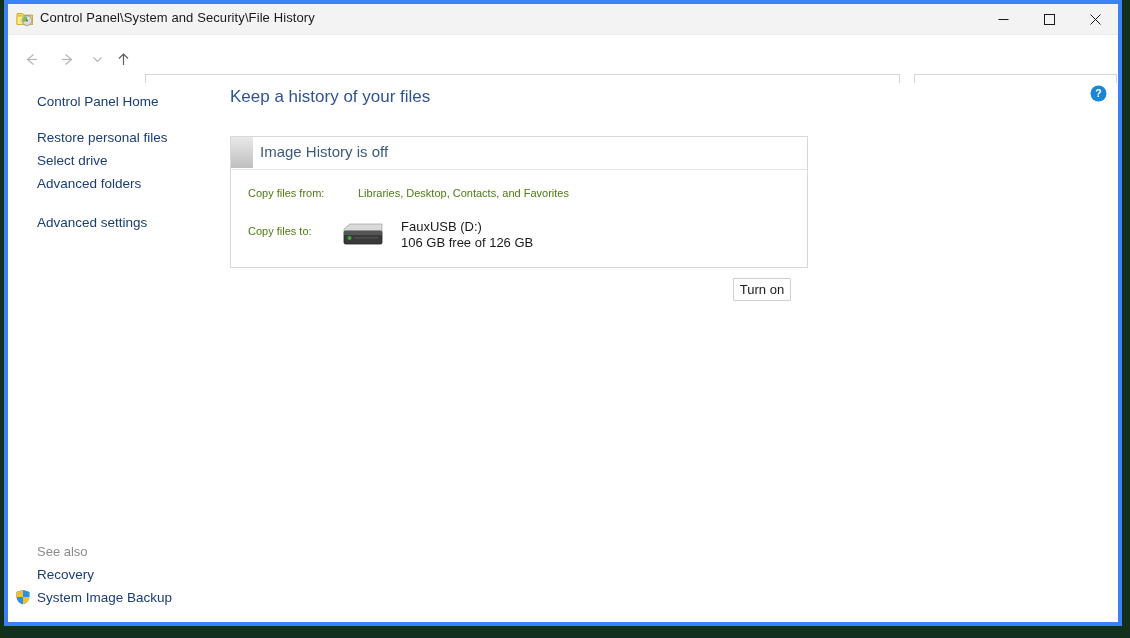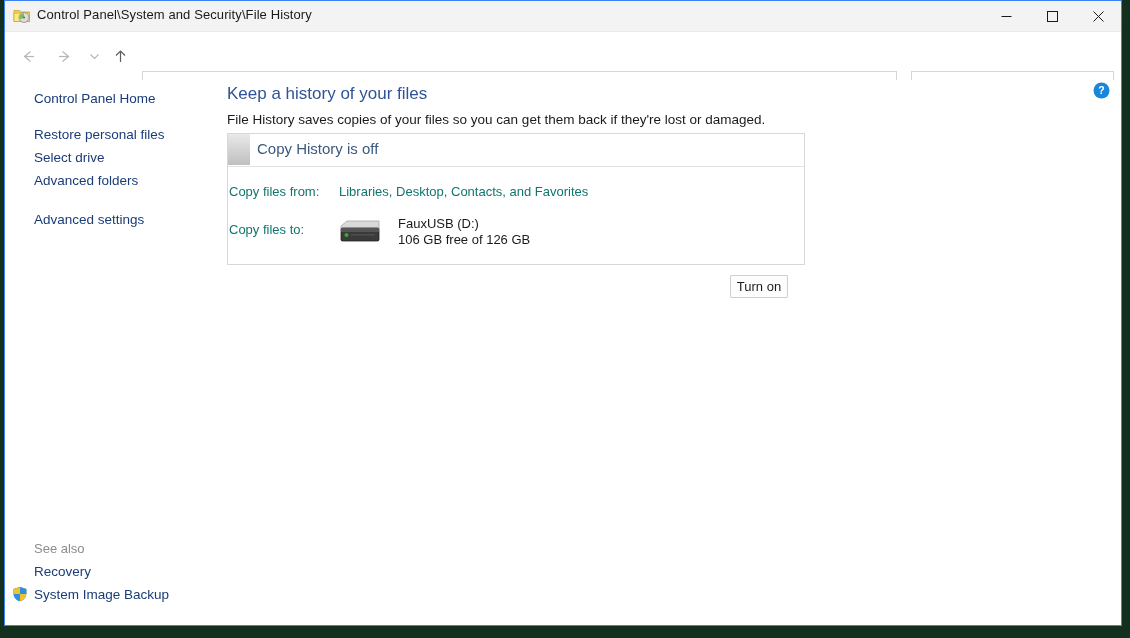--- a/index.html
+++ b/index.html
@@ -22,21 +22,21 @@
     background: #13301f;
   }
 
   #window {
     position: absolute;
     left: 4px;
     top: 0px;
     width: 1118px;
     height: 626px;
     background: #ffffff;
-    border: 1px solid #3b82f6;
+    border: 4px solid #3b82f6;
     box-sizing: border-box;
     overflow: hidden;
   }
 
   
   .titlebar {
     position: relative;
     height: 30px;
     background: #f3f3f3;
     border-bottom: 1px solid #ebebeb;
@@ -265,23 +265,24 @@
   .status-title {
     position: absolute;
     left: 29px;
     top: 6px;
     font-size: 15px;
     color: #3b5a7f;
     white-space: nowrap;
   }
   .row-label {
     position: absolute;
-    font-size: 13px;
-    color: #0f766e;
-    white-space: nowrap;
+    font-size: 11px;
+    color: #4d7c0f;
+    white-space: nowrap;
+    padding-left: 16px;
   }
   .lbl-from   { left: 1px;  top: 50px; }
   .val-from   { left: 111px; top: 50px; }
   .lbl-to     { left: 1px;  top: 88px; }
   .drive-icon {
     position: absolute;
     left: 108px;
     top: 82px;
     width: 48px;
     height: 32px;
@@ -450,26 +451,25 @@
             <path d="M8 1 L8 15.2 C4.5 14.2 1.7 11.6 1.7 8 L1.7 3.1 Z" fill="#2f8fe0"></path>
             <path d="M8 1 L1.7 3.1 L1.7 8 L8 8 Z" fill="#f2c12e"></path>
             <path d="M8 8 L14.3 8 L14.3 3.1 L8 1 Z" fill="#2f8fe0"></path>
           </svg>
         </span>
         <div class="side-link see-l2" style="left:29px;">System Image Backup</div>
       </div>
 
       <div class="main">
         <div class="page-heading">Keep a history of your files</div>
-        <div class="page-desc">File History saves copies of your files so you can get them back if they're lost or damaged.</div>
 
         <div class="status-box">
           <div class="status-head">
             <div class="status-icon-block"></div>
-            <div class="status-title">Copy History is off</div>
+            <div class="status-title">Image History is off</div>
           </div>
           <div class="row-label lbl-from">Copy files from:</div>
           <div class="row-label val-from">Libraries, Desktop, Contacts, and Favorites</div>
           <div class="row-label lbl-to">Copy files to:</div>
 
           <span class="drive-icon">
             <svg width="48" height="32" viewBox="0 0 48 32">
               <path d="M5 10 L11 5 L43 5 L43 13 L5 13 Z" fill="#d9d9d9" stroke="#a8a8a8" stroke-width="0.8"></path>
               <rect x="5" y="12" width="38" height="13" rx="1.5" fill="#3a3a3a" stroke="#222" stroke-width="0.8"></rect>
               <rect x="5" y="12" width="38" height="4" fill="#555"></rect>

